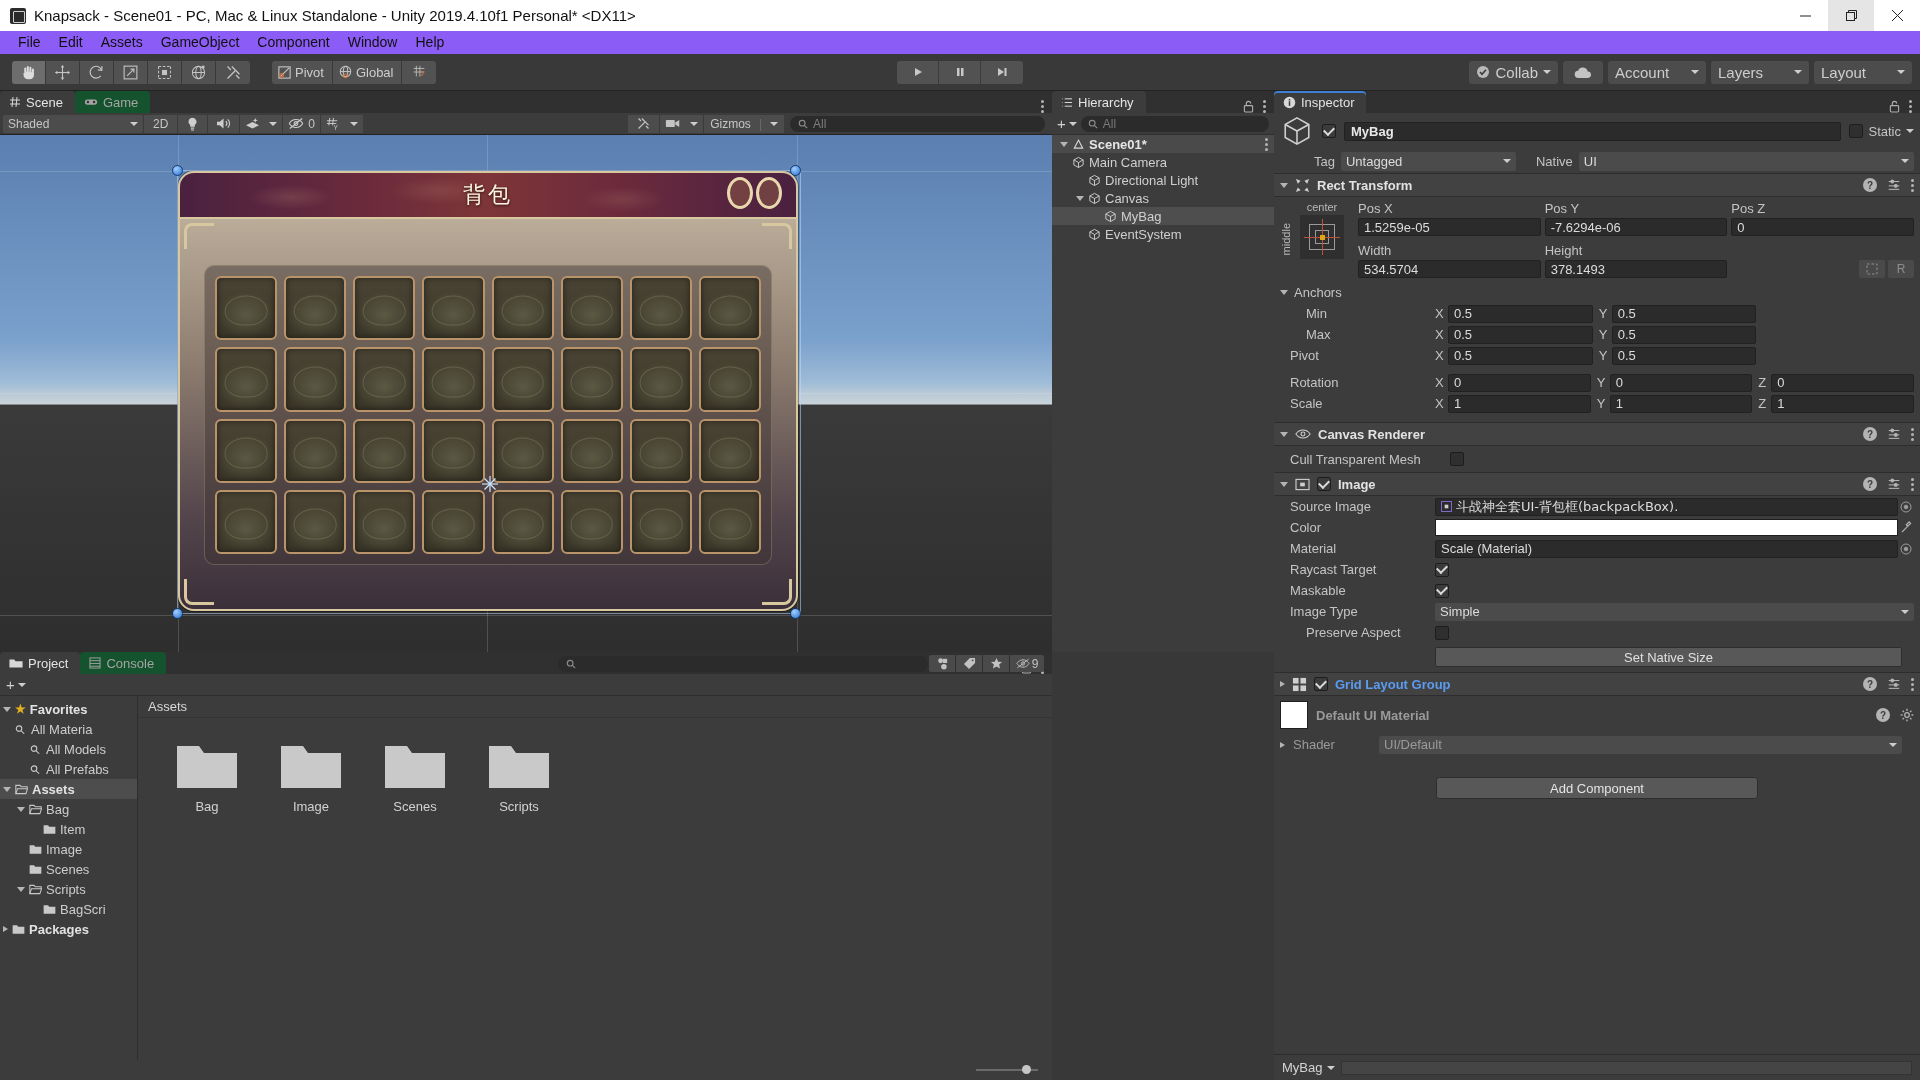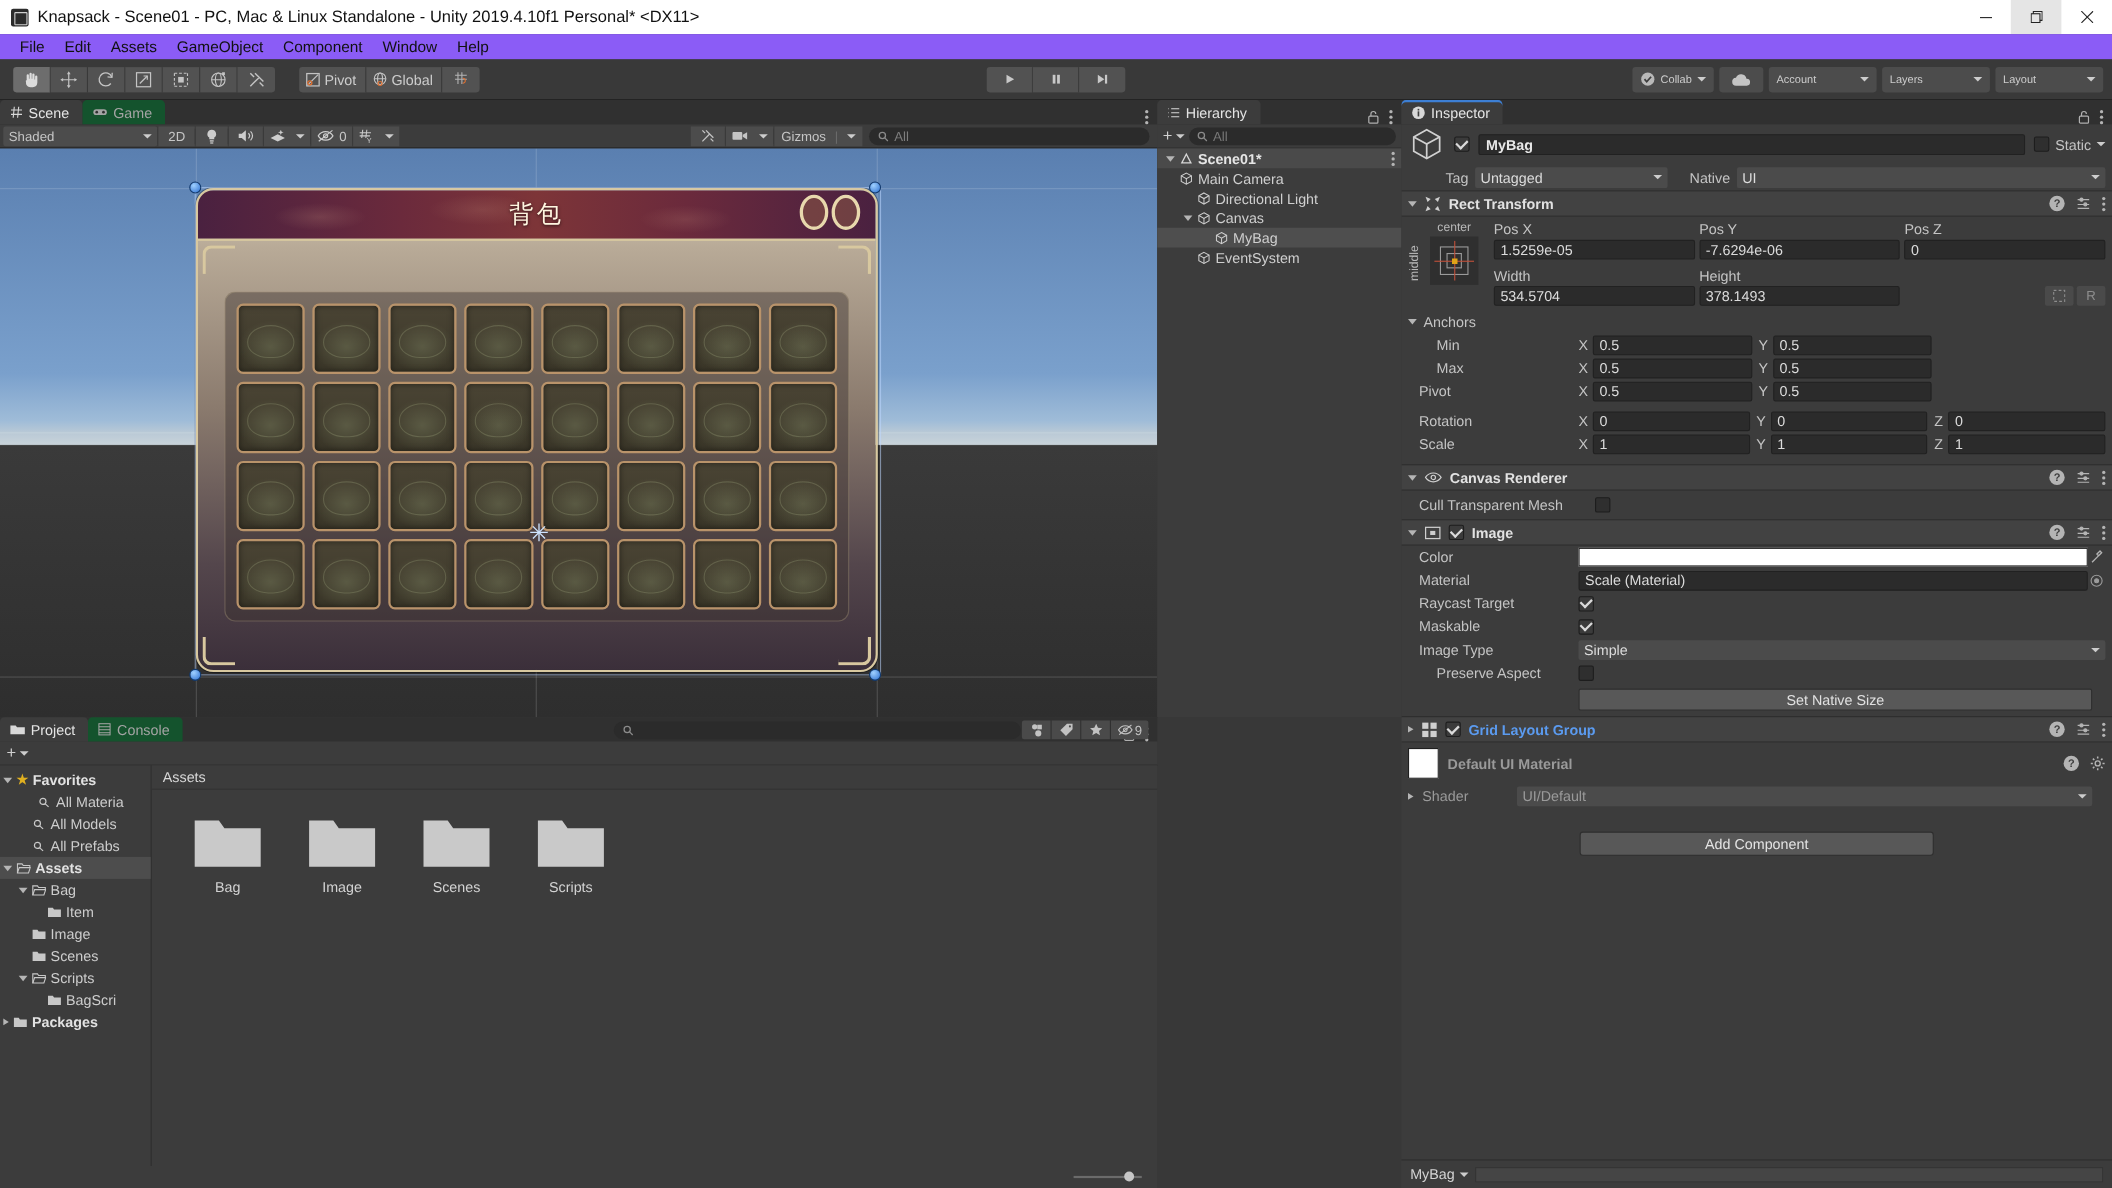--- a/index.html
+++ b/index.html
@@ -65,21 +65,21 @@
   .sep { width:8px; }
 
   .play-group { position:absolute; left:50%; transform:translateX(-50%); display:flex; }
   .pbtn { width:42px; height:23px; background:#525252; display:flex; align-items:center;
           justify-content:center; border-right:1px solid #3c3c3c; }
   .pbtn.first{border-radius:3px 0 0 3px;} .pbtn.last{border-radius:0 3px 3px 0;border-right:none;}
 
   .right-tools { position:absolute; right:8px; display:flex; align-items:center; gap:5px; }
   .rbtn {
     height:23px; background:#4c4c4c; border-radius:3px;
-    display:flex; align-items:center; padding:0 7px; gap:5px; color:#cdcdcd; font-size:10px;
+    display:flex; align-items:center; padding:0 7px; gap:5px; color:#cdcdcd; font-size:15px;
   }
   .rbtn.wide { min-width:98px; justify-content:space-between; }
   .caret { width:0;height:0;border-left:4px solid transparent;border-right:4px solid transparent;
            border-top:4px solid #cdcdcd; }
 
   
   .panel { position:absolute; background:#383838; }
   .panel-tabs {
     height:22px; background:#303030; display:flex; align-items:flex-end; position:relative;
   }
@@ -1012,20 +1012,36 @@
               <circle cx="10" cy="9" r="1.6" fill="#b4b4b4"></circle>
             </svg>
           <div class="kebab">
               <i></i>
               <i></i>
               <i></i>
             </div>
         </div>
       </div>
       <div class="row">
+        <span class="rlabel">Source Image</span>
+        <div class="field" style="flex:1;gap:4px">
+          <svg width="11" height="11" viewBox="0 0 12 12" fill="none" stroke="#8a6fd8" stroke-width="1">
+            <rect x="0.6" y="0.6" width="10.8" height="10.8"></rect>
+              <rect x="4" y="4" width="4" height="4" fill="#cfcfcf" stroke="none"></rect>
+            </svg>
+          <span style="white-space:nowrap;overflow:hidden;font-family:'DejaVu Sans',sans-serif">斗战神全套UI-背包框(backpackBox).</span>
+        </div>
+        <div style="width:16px;display:flex;justify-content:center">
+          <svg width="12" height="12" viewBox="0 0 12 12" fill="none" stroke="#9c9c9c" stroke-width="1">
+              <circle cx="6" cy="6" r="5"></circle>
+              <circle cx="6" cy="6" r="1.8" fill="#9c9c9c"></circle>
+            </svg>
+        </div>
+      </div>
+      <div class="row">
         <span class="rlabel">Color</span>
         <div class="color-swatch"></div>
         <div style="width:16px;display:flex;justify-content:center">
           <svg width="13" height="13" viewBox="0 0 14 14" fill="none" stroke="#b4b4b4" stroke-width="1.3">
             <line x1="2" y1="12" x2="8" y2="6"></line>
               <path d="M8.4 5.6l-1.6-1.6 3-3 1.6 1.6z"></path>
             </svg>
         </div>
       </div>
       <div class="row">
@@ -1210,21 +1226,21 @@
       </div>
     </div>
 
     <div class="proj-split">
       <div class="proj-tree" id="project-tree">
           <div class="trow bold" style="padding-left: 3px;">
             <span class="tri open"></span>
             <span class="star">★</span>
             <span>Favorites</span>
           </div>
-          <div class="trow" style="padding-left: 22px;">
+          <div class="trow" style="padding-left: 2px;">
             <span style="width:8px;display:inline-block"></span>
             <svg class="folder-ico" viewBox="0 0 14 12" fill="none" stroke="#c8c8c8" stroke-width="1.2">
               <circle cx="5.4" cy="5" r="3"></circle>
               <line x1="7.7" y1="7.4" x2="11" y2="10.4"></line>
             </svg>
             <span>All Materia</span>
           </div>
           <div class="trow" style="padding-left: 17px;">
             <span style="width:8px;display:inline-block"></span>
             <svg class="folder-ico" viewBox="0 0 14 12" fill="none" stroke="#c8c8c8" stroke-width="1.2">

